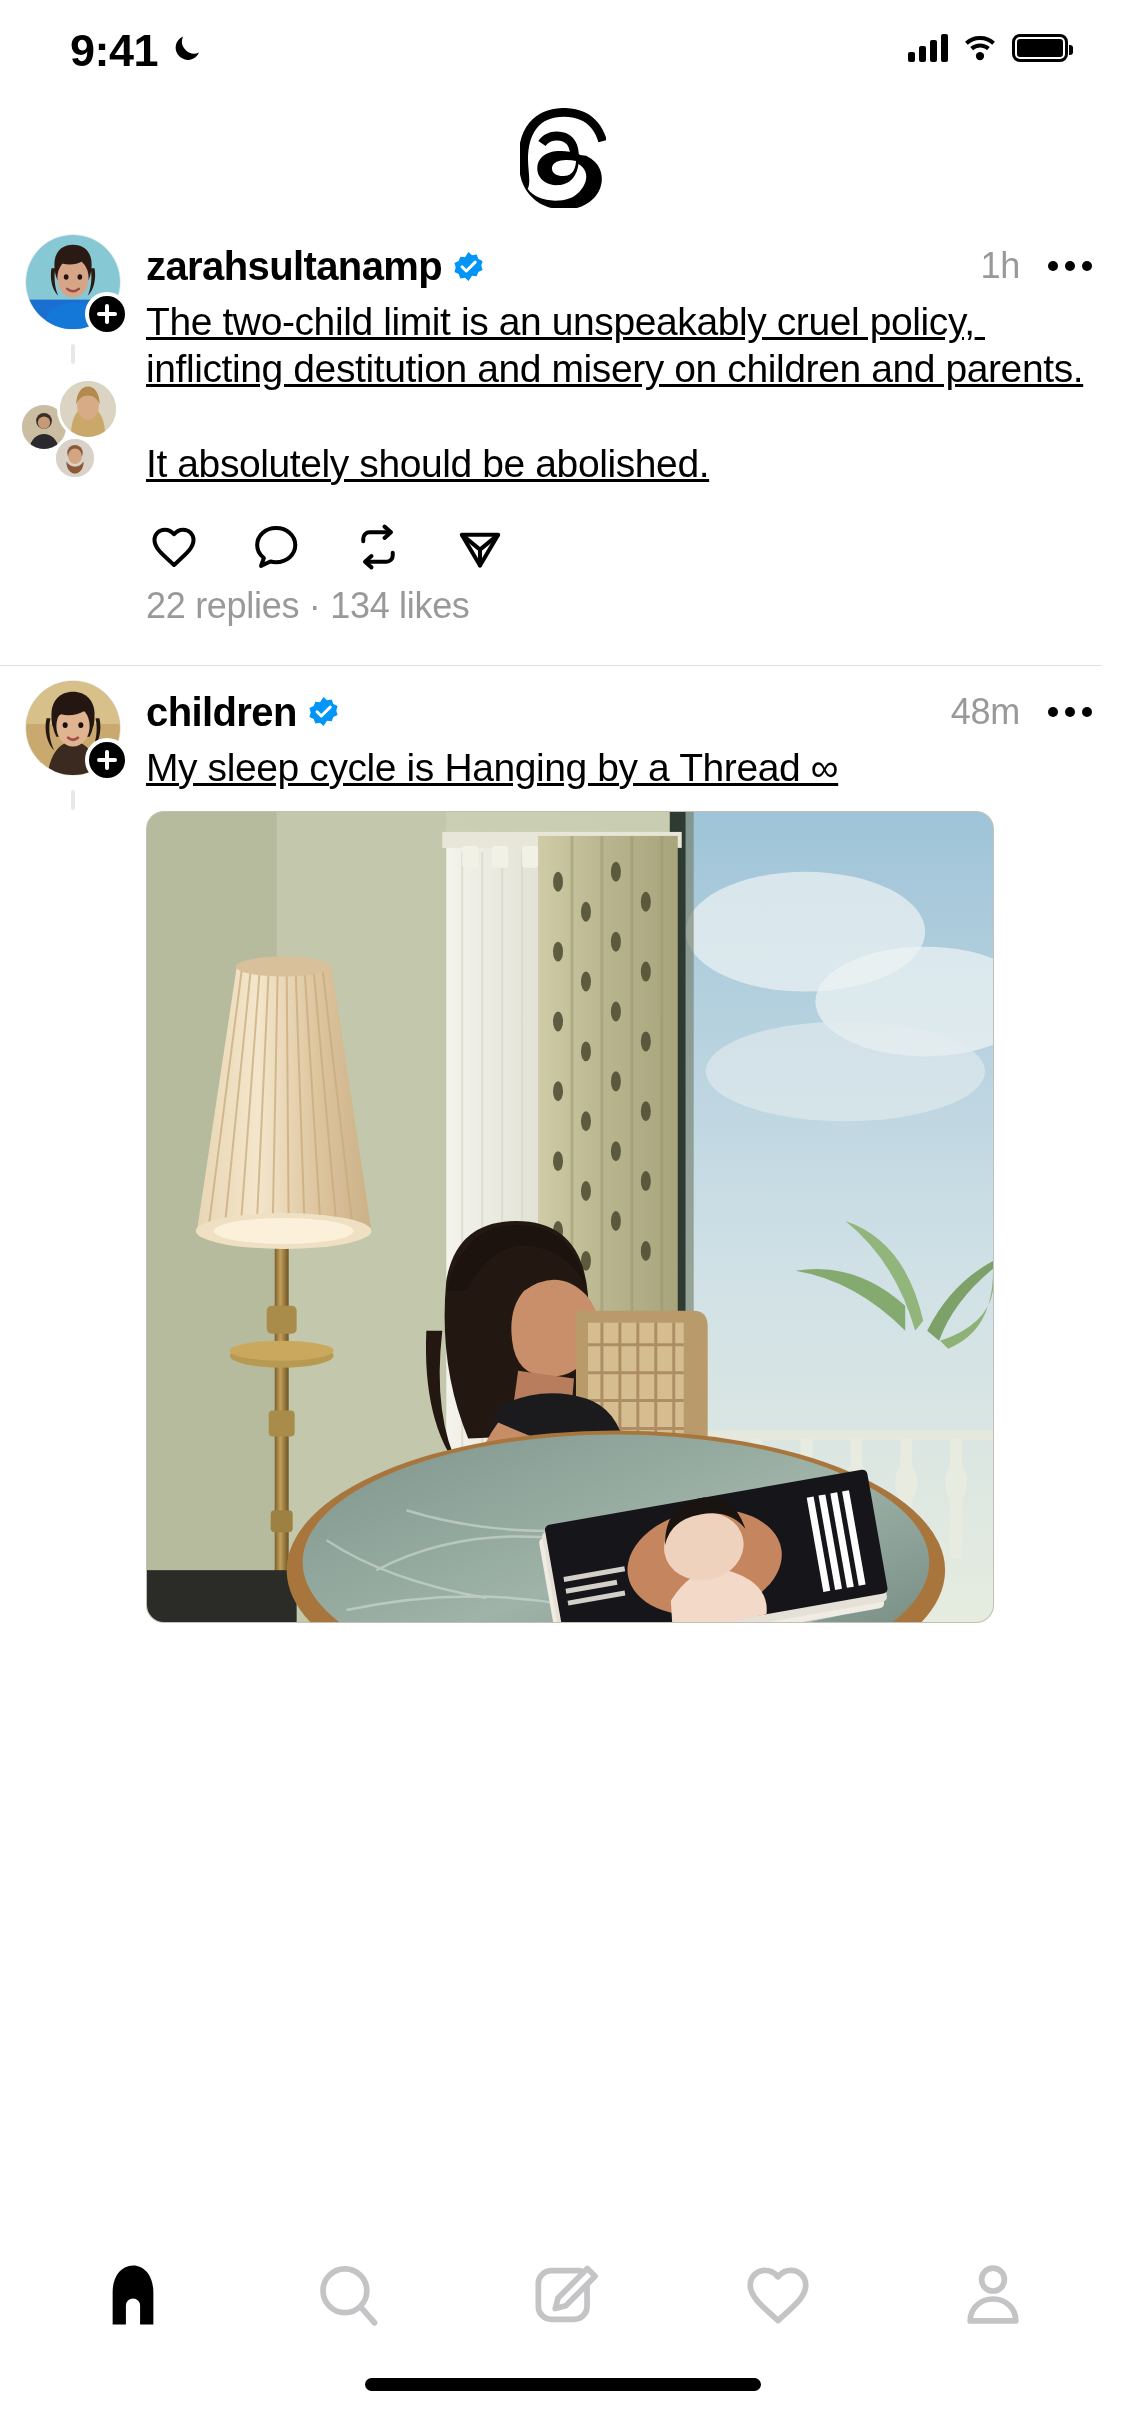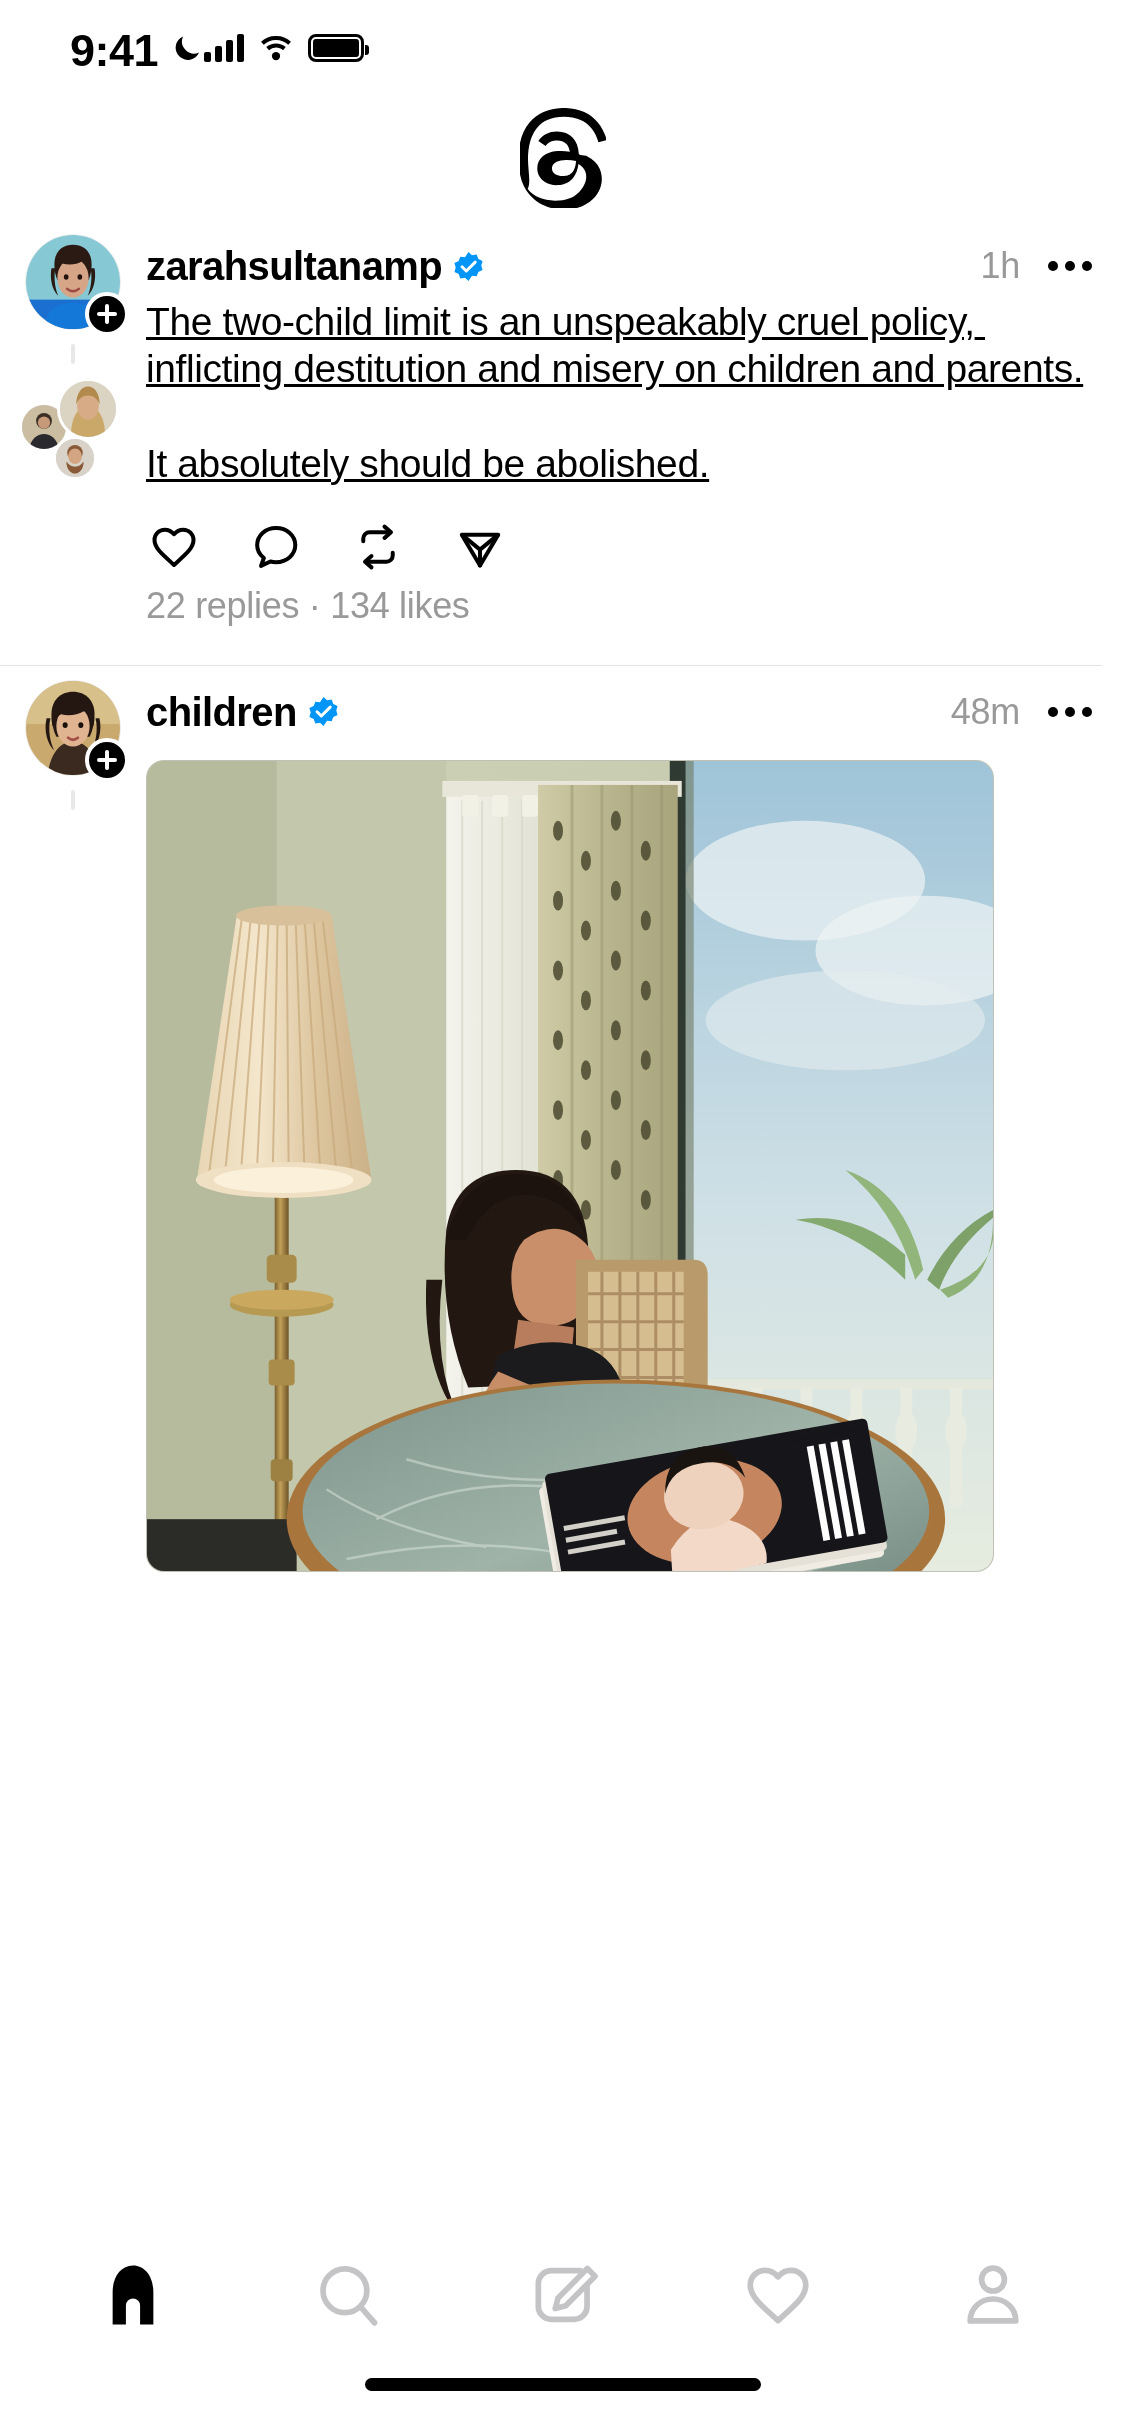--- a/index.html
+++ b/index.html
@@ -20,20 +20,21 @@
     display: flex;
     flex-direction: column;
   }
 
   
   .status-bar {
     height: 96px;
     flex: 0 0 96px;
     display: flex;
     align-items: center;
+    justify-content: space-between;
     padding: 0 58px 0 70px;
     position: relative;
   }
   .status-left {
     display: flex;
     align-items: center;
     gap: 12px;
   }
   .status-time {
     font-size: 45px;
@@ -484,20 +485,21 @@
             </svg>
             <span class="spacer"></span>
             <span class="timestamp">48m</span>
             <span class="more-btn">
               <span></span>
               <span></span>
               <span></span>
             </span>
           </div>
 
+          <div class="post-text">My sleep cycle is Hanging by a Thread ∞</div>
 
           <div class="attachment">
             <svg viewBox="0 0 848 812" preserveAspectRatio="xMidYMid slice">
               <defs>
                 <linearGradient id="sky" x1="0" y1="0" x2="0" y2="1">
                   <stop offset="0%" stop-color="#9fc4d8"></stop>
                   <stop offset="55%" stop-color="#cfe0e6"></stop>
                   <stop offset="100%" stop-color="#e6ecdf"></stop>
                 </linearGradient>
                 <linearGradient id="wallg" x1="0" y1="0" x2="1" y2="1">

